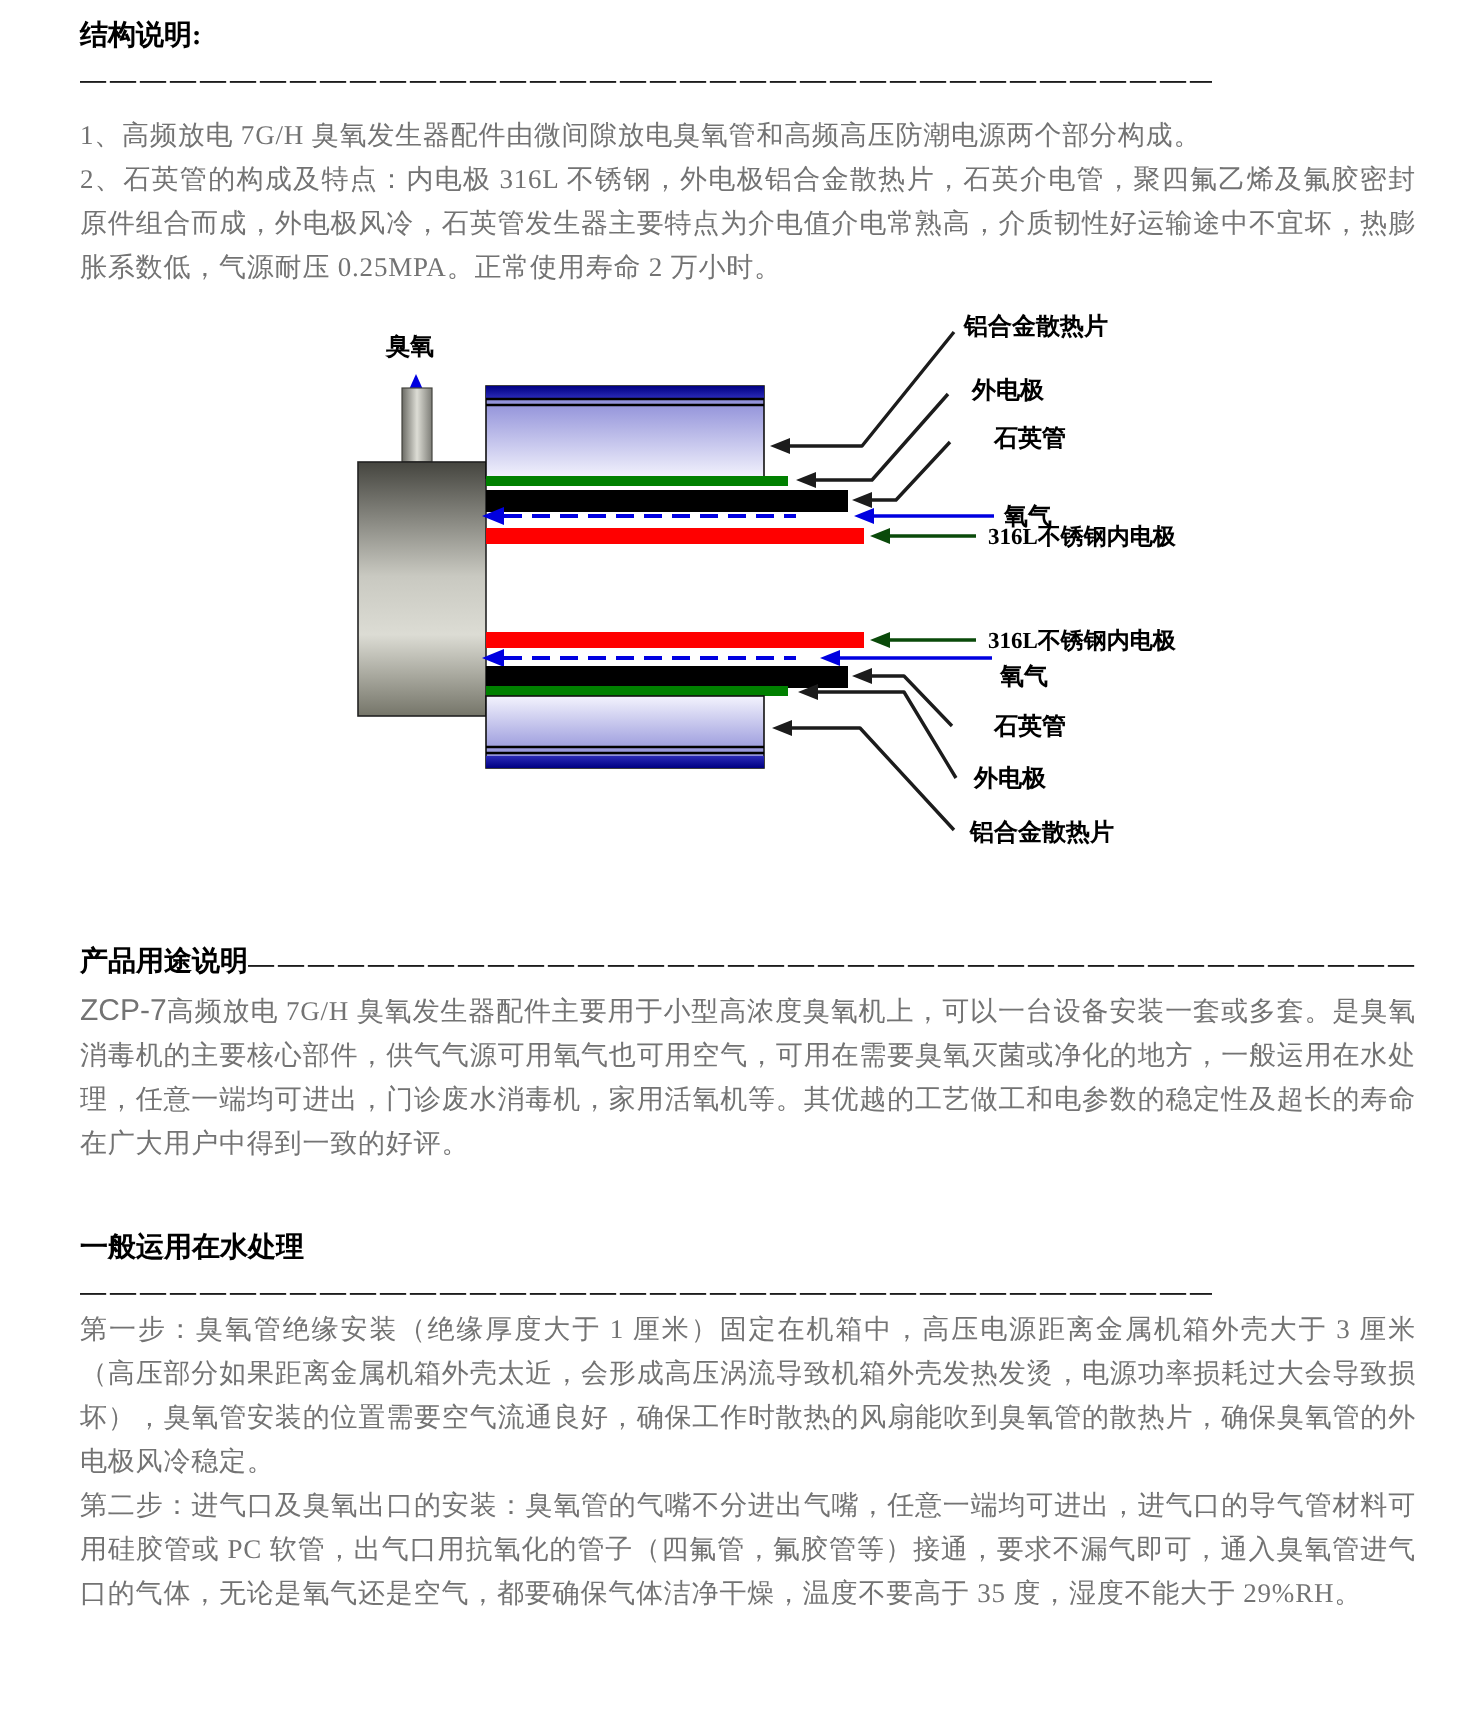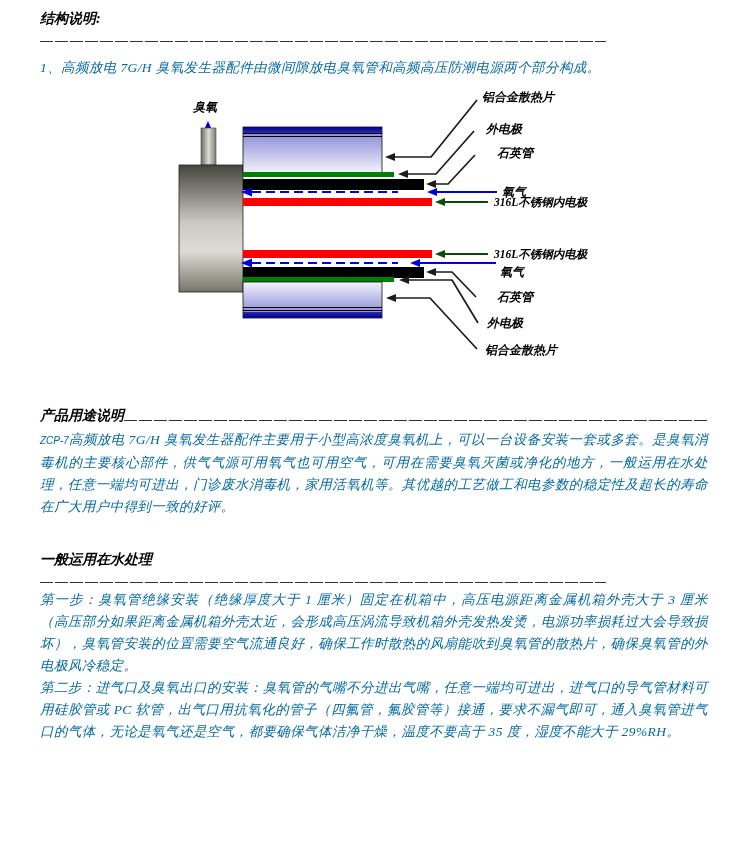--- a/index.html
+++ b/index.html
@@ -1,68 +1,69 @@
 <!DOCTYPE html>
 <html><head>
 <meta charset="utf-8">
 <style>
   html,body{margin:0;padding:0;background:#ffffff;}
   body{
     width:737px;height:867px;overflow:hidden;
     font-family:"Liberation Serif","DejaVu Serif",serif;
     color:#1a1a1a;
   }
-  .page{padding:8px 29px 0 40px;font-style:italic;}
+  .page{padding:8px 29px 0 40px;}
   .sec-title{
     font-size:14px;font-weight:bold;line-height:22px;margin:0;color:#000;
   }
   .dashline{
     height:16px;line-height:16px;width:566px;overflow:hidden;white-space:nowrap;
     font-weight:bold;font-size:13px;letter-spacing:2px;color:#111;margin-top:2px;
   }
   .body-text{
-    font-size:13.5px;line-height:22px;text-align:justify;color:#0369a1;
+    font-size:13.5px;line-height:22px;text-align:justify;color:#737373;
     letter-spacing:0.4px;margin:0;
   }
   .struct-block{margin-top:9px;}
   .diagram-wrap{
     position:relative;width:737px;height:290px;margin-left:-40px;margin-top:6px;
   }
   .diagram-wrap svg{position:absolute;left:0;top:0;}
   .inline-head{
-    display:flex;align-items:flex-end;margin-top:30px;
+    display:flex;align-items:center;margin-top:30px;
   }
   .inline-head .fill-dash{
     flex:1;overflow:hidden;white-space:nowrap;font-weight:bold;font-size:13px;
     letter-spacing:2px;color:#111;
   }
   .usage-para{margin-top:2px;}
   .model-prefix{
     font-family:"Liberation Sans","DejaVu Sans",sans-serif;
-    font-size:10px;letter-spacing:0;
+    font-size:15px;letter-spacing:0;
   }
   .install-head{margin-top:31px;}
   .install-block{}
   svg text{
     font-family:"Liberation Serif","DejaVu Serif",serif;
     font-weight:bold;fill:#000;
   }
   .lbl{font-size:12px;}
   .lbl-s{font-size:11.5px;}
 </style>
 </head>
 <body>
 
 <div class="page">
 
   <h2 class="sec-title">结构说明:</h2>
   <div class="dashline">——————————————————————————————————————————————</div>
 
   <div class="struct-block">
     <p class="body-text">1、高频放电 7G/H 臭氧发生器配件由微间隙放电臭氧管和高频高压防潮电源两个部分构成。</p>
+    <p class="body-text">2、石英管的构成及特点：内电极 316L 不锈钢，外电极铝合金散热片，石英介电管，聚四氟乙烯及氟胶密封原件组合而成，外电极风冷，石英管发生器主要特点为介电值介电常熟高，介质韧性好运输途中不宜坏，热膨胀系数低，气源耐压 0.25MPA。正常使用寿命 2 万小时。</p>
   </div>
 
   <div class="diagram-wrap">
     <svg width="737" height="290" viewBox="0 0 737 290">
       <defs>
         <linearGradient id="grayV" x1="0" y1="0" x2="0" y2="1">
           <stop offset="0" stop-color="#45453f"></stop>
           <stop offset="0.45" stop-color="#c9c9c1"></stop>
           <stop offset="0.68" stop-color="#dcdcd4"></stop>
           <stop offset="1" stop-color="#757569"></stop>

